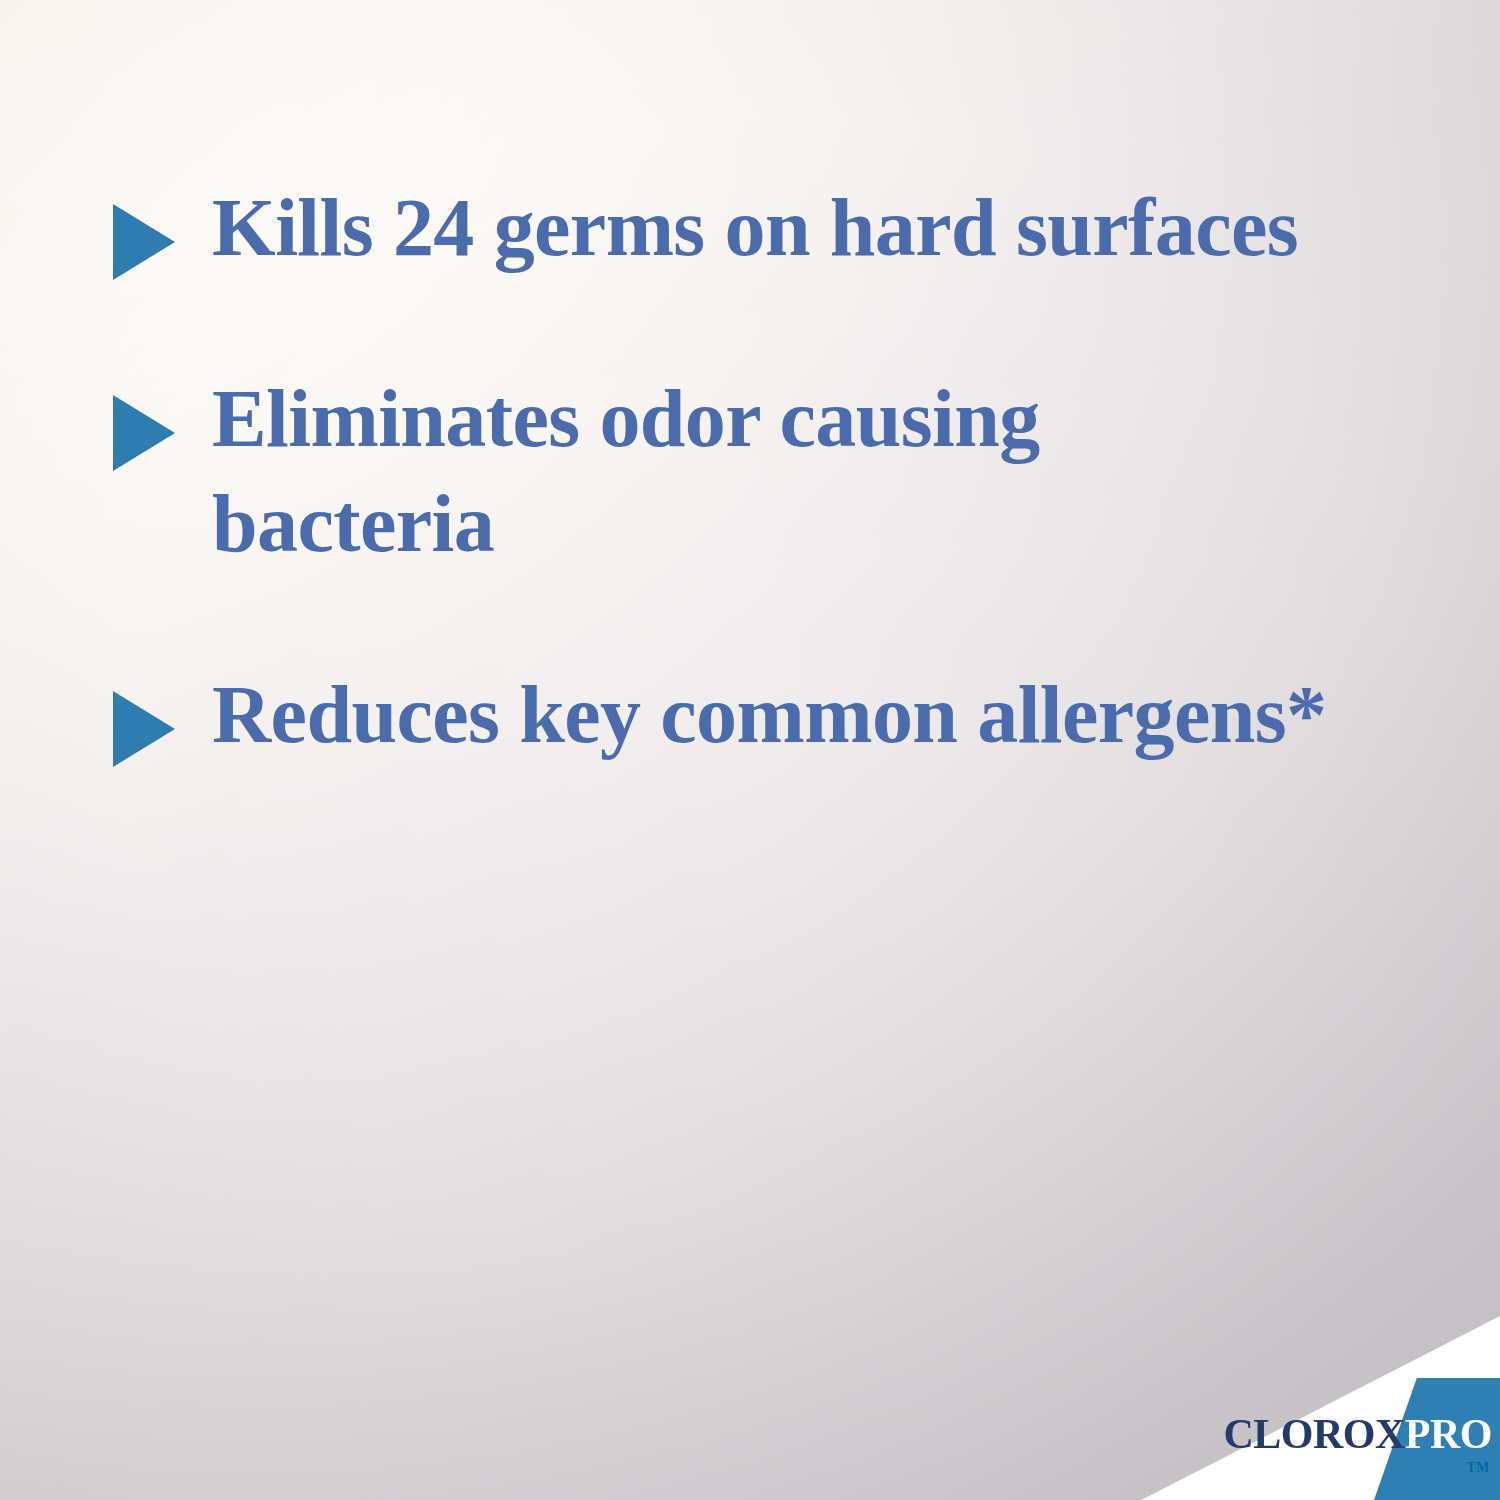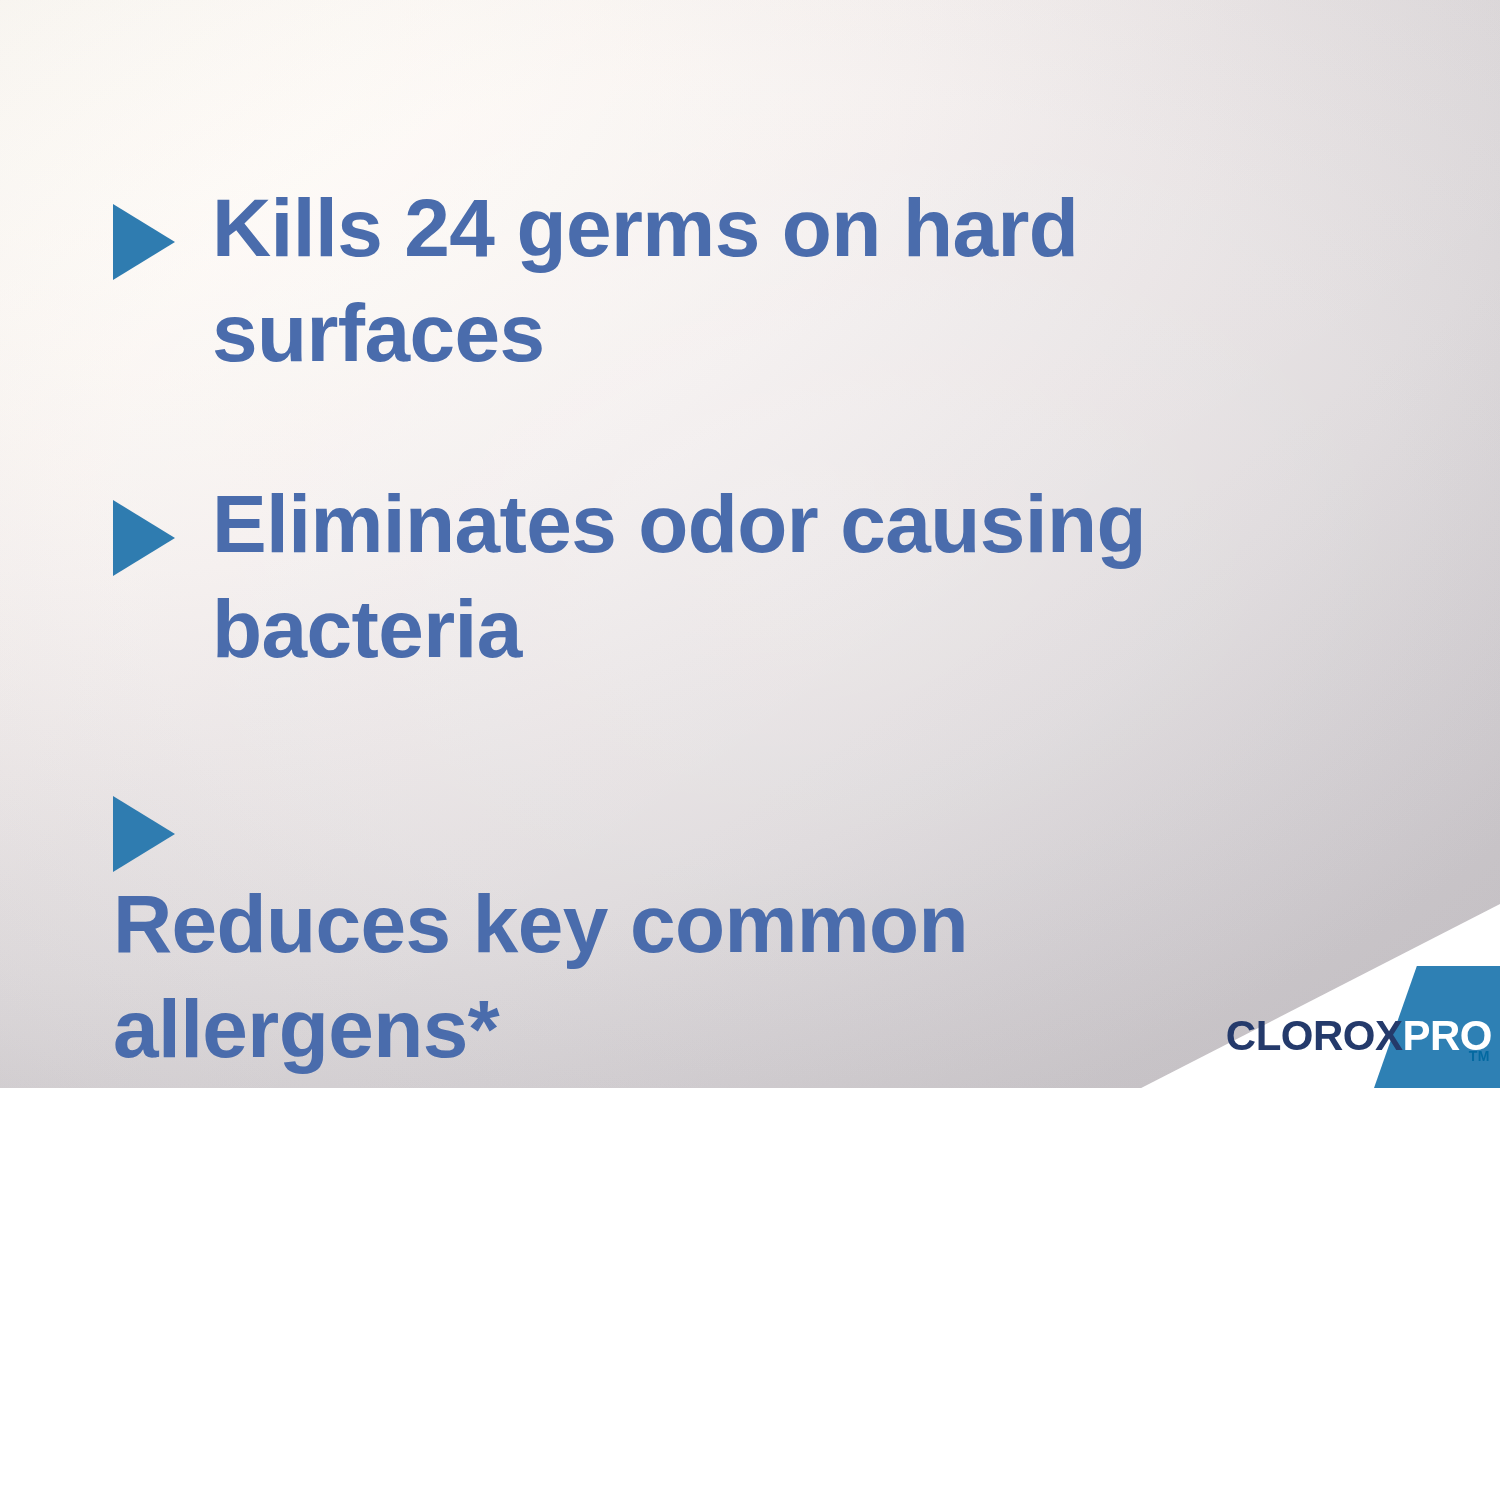--- a/index.html
+++ b/index.html
@@ -4,23 +4,23 @@
 <style>
   html, body {
     margin: 0;
     padding: 0;
     background: #ffffff;
   }
 
   #stage {
     position: relative;
     width: 1500px;
-    height: 1088px;
+    height: 1500px;
     overflow: hidden;
-    font-family: Liberation Sans, sans-serif;
+    font-family: Liberation Serif, serif;
     background: #efecec;
   }
 
   
   .bg-base {
     position: absolute;
     inset: 0;
     background:
       radial-gradient(125% 115% at 6% 2%,
         #fffdfb 0%,
@@ -59,21 +59,21 @@
     left: 113px;
     top: 176px;
     width: 1300px;
   }
 
   .bullet-row {
     display: flex;
     align-items: flex-start;
     margin-bottom: 86px;
   }
-  .bullet-row:last-child { margin-bottom: 0; flex-direction: column; }
+  .bullet-row:last-child { margin-bottom: 0; }
 
   .marker {
     flex: 0 0 auto;
     width: 0;
     height: 0;
     border-left: 62px solid #2f7cb0;
     border-top: 38px solid transparent;
     border-bottom: 38px solid transparent;
     margin-top: 28px;
     margin-right: 37px;
@@ -122,21 +122,21 @@
     right: 0;
     bottom: 0;
     width: 126px;
     height: 122px;
     background: #2e80b4;
     clip-path: polygon(34% 0%, 100% 0%, 100% 100%, 0% 100%);
   }
   .wordmark {
     position: absolute;
     right: 8px;
-    bottom: 28px;
+    bottom: 42px;
     display: flex;
     align-items: baseline;
     font-weight: 700;
     font-size: 42px;
     letter-spacing: -0.5px;
   }
   .wm-clorox { color: #243a6b; }
   .wm-pro { color: #ffffff; text-align: center; }
   .tm {
     position: absolute;

